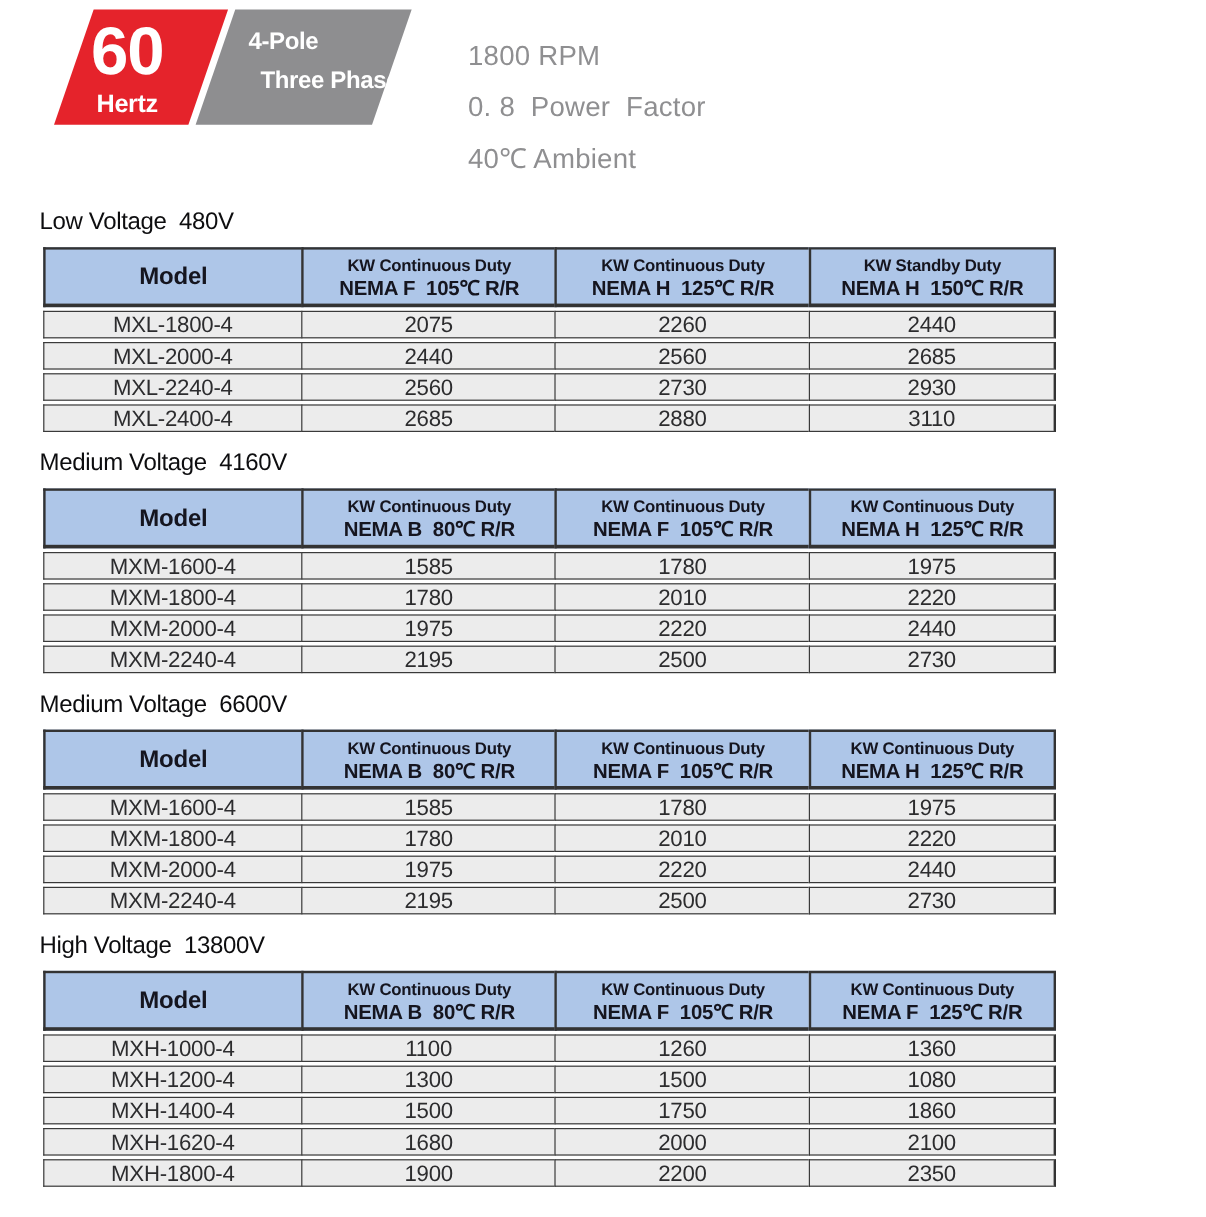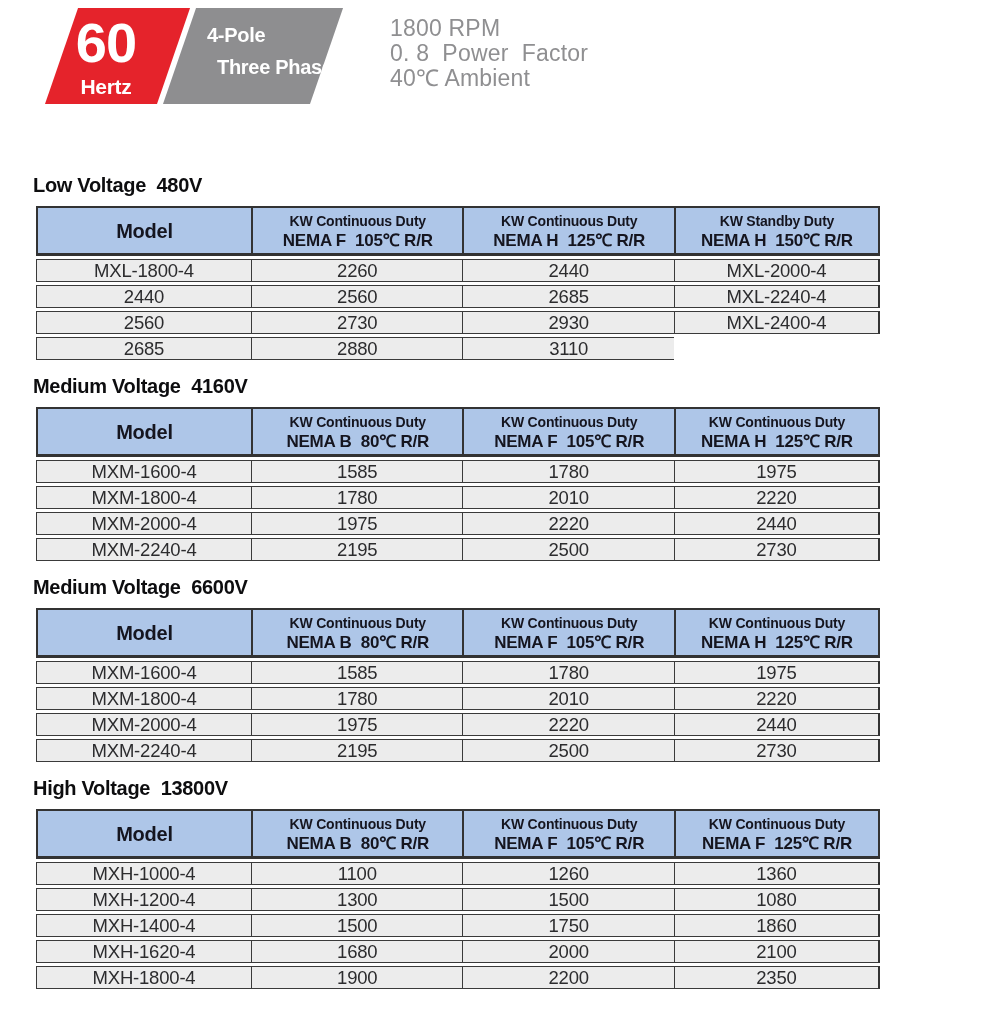--- a/index.html
+++ b/index.html
@@ -12,29 +12,29 @@
   .badge-red { left: 45px; width: 112px; background: #E5232B; }
   .badge-red .unskew { display: flex; flex-direction: column; align-items: center; justify-content: center; padding-left: 10px; }
   .freq-num { color: #fff; font-weight: bold; font-size: 56px; line-height: 1; letter-spacing: -1px; }
   .freq-unit { color: #fff; font-weight: bold; font-size: 21px; line-height: 1; margin-top: 5px; letter-spacing: -0.3px; }
   .badge-gray { left: 163px; width: 147px; background: #8E8E90; }
   .badge-gray .unskew { display: flex; flex-direction: column; justify-content: flex-start; padding: 17px 0 0 44px; }
   .pole-line { color: #fff; font-weight: bold; font-size: 20px; line-height: 1; letter-spacing: -0.3px; }
   .phase-line { color: #fff; font-weight: bold; font-size: 20px; line-height: 1; margin-top: 12px; margin-left: 10px; letter-spacing: -0.3px; white-space: pre; }
 
   .specs { position: absolute; left: 390px; top: 16px; color: #8F8F91; font-size: 23px; line-height: 25px; letter-spacing: 0.2px; }
-  .specs div { white-space: pre; }
+  .specs div { white-space: pre; margin-top: 18px; }
 
   
   .section { position: absolute; left: 0; width: 1005px; }
   .sec-1 { top: 175px; }
   .sec-2 { top: 376px; }
   .sec-3 { top: 577px; }
   .sec-4 { top: 778px; }
-  .sec-title { margin-left: 33px; font-size: 20px; font-weight: bold; color: #0d0d0f; letter-spacing: -0.3px; white-space: pre; line-height: 20px; }
+  .sec-title { margin-left: 33px; font-size: 20px; font-weight: normal; color: #0d0d0f; letter-spacing: -0.3px; white-space: pre; line-height: 20px; }
 
   
   .tbl { margin: 11px 0 12px 36px; width: 844px; display: grid; grid-template-columns: 240fr 236fr 236fr 230fr; row-gap: 3px; background: #fff; }
   .th {
     background: #AEC6E8; color: #15151f; font-weight: bold; text-align: center;
     border-top: 2px solid #333; border-bottom: 3px solid #333; border-left: 2px solid #333;
     height: 50px; display: flex; flex-direction: column; align-items: center; justify-content: center;
   }
   .th .h1 { font-size: 14px; line-height: 20px; letter-spacing: -0.2px; }
   .th.c0 .h1 { font-size: 20px; }
@@ -81,20 +81,21 @@
       </div>
       <div class="th c2">
         <div class="h1">KW Continuous Duty</div>
         <div class="h2">NEMA H  125℃ R/R</div>
       </div>
       <div class="th c3">
         <div class="h1">KW Standby Duty</div>
         <div class="h2">NEMA H  150℃ R/R</div>
       </div>
       <div class="td c0">MXL-1800-4</div>
+      <div class="td c1">2075</div>
       <div class="td c2">2260</div>
       <div class="td c3">2440</div>
       <div class="td c0">MXL-2000-4</div>
       <div class="td c1">2440</div>
       <div class="td c2">2560</div>
       <div class="td c3">2685</div>
       <div class="td c0">MXL-2240-4</div>
       <div class="td c1">2560</div>
       <div class="td c2">2730</div>
       <div class="td c3">2930</div>

